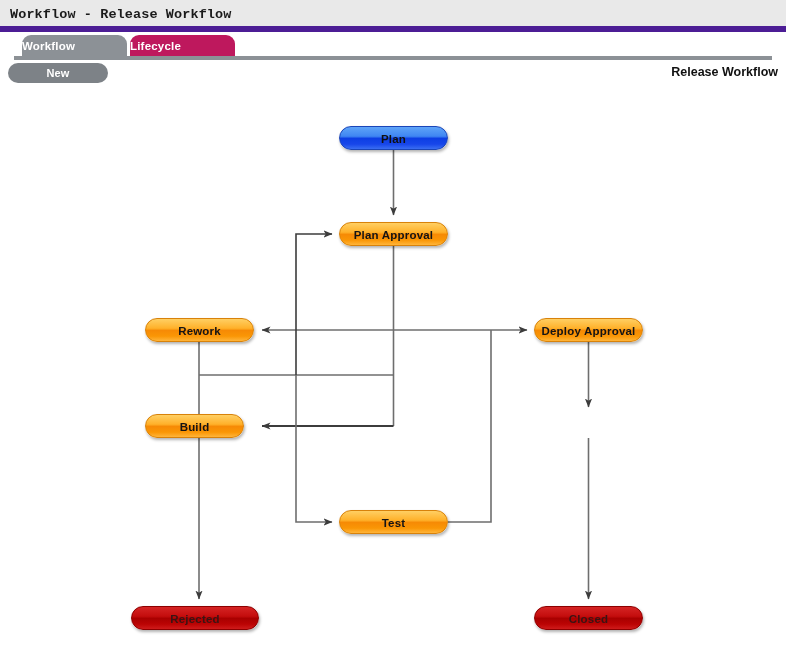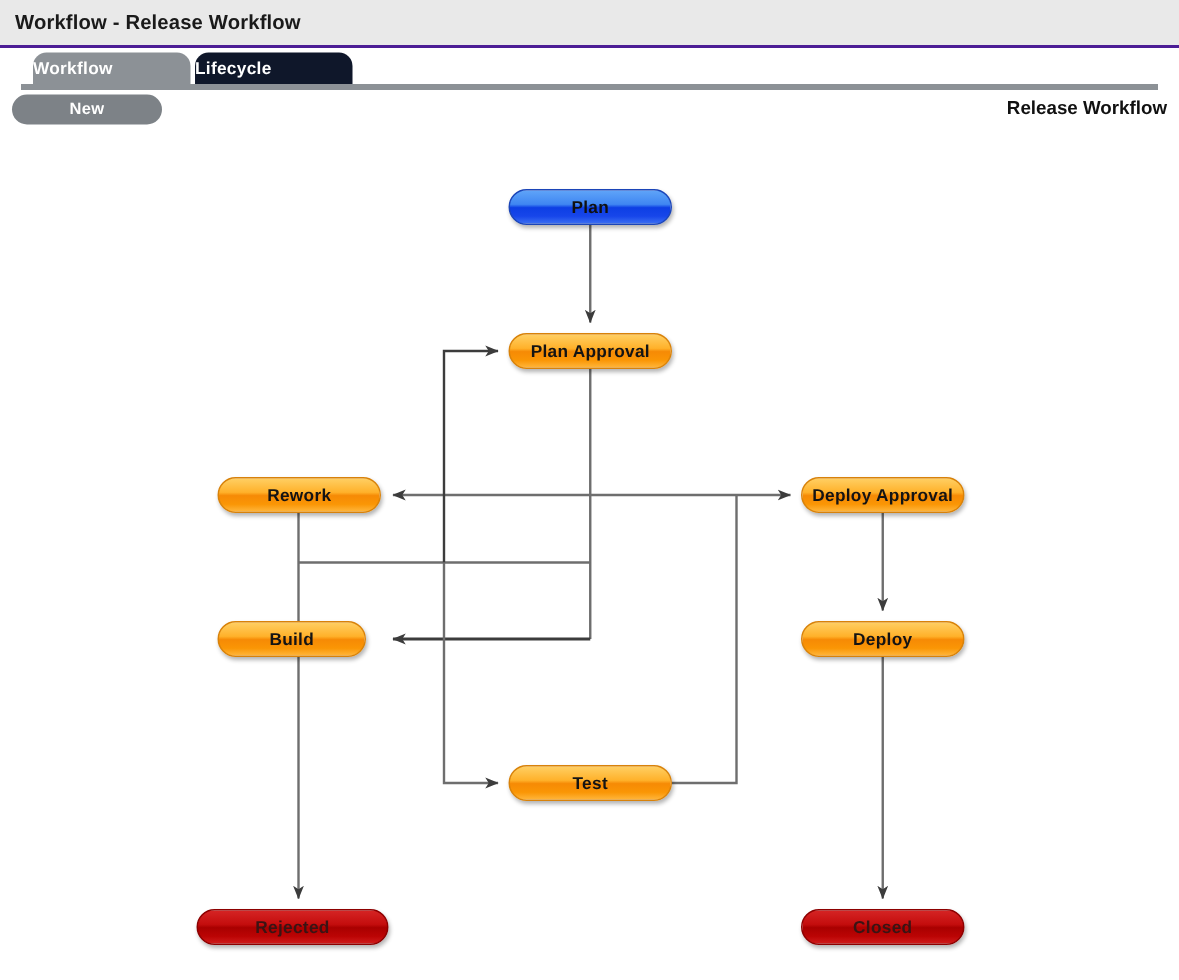--- a/index.html
+++ b/index.html
@@ -16,21 +16,22 @@
     width: 786px; height: 653px;
     background: #ffffff;
   }
 
   
   .titlebar {
     position: absolute;
     left: 0; top: 0;
     width: 786px; height: 32px;
     background: #e9e9e9;
-    border-bottom: 2px solid #4c1d95;
+    border-bottom: 6px solid #4c1d95;
+    font-family: Liberation Mono, monospace;
   }
   .titlebar .title {
     position: absolute;
     left: 10px; top: 7px;
     font-size: 13.5px;
     font-weight: bold;
     color: #1a1a1a;
     letter-spacing: 0.1px;
   }
 
@@ -49,21 +50,21 @@
     color: #ffffff;
     font-size: 11.5px;
     font-weight: bold;
     text-align: left;
     line-height: 23px;
     letter-spacing: 0.2px;
     cursor: pointer;
     user-select: none;
   }
   .tab.active { background: #8c9196; }
-  .tab.inactive { background: #0f172a; }
+  .tab.inactive { background: #be185d; }
 
   #tab-workflow  { left: 22px;  width: 105px; }
   #tab-lifecycle { left: 130px; width: 105px; }
 
   .tabrule {
     position: absolute;
     left: 14px; top: 56px;
     width: 758px; height: 4px;
     background: #8c9196;
   }
@@ -223,19 +224,18 @@
       <g>
         <path d="M588.5,350 L588.5,511" stroke="#6e6e6e" stroke-width="1.6" fill="none" marker-end="url(#ah)"></path>
       </g>
     </svg>
 
     <div class="node blue" style="left:339px; top:38px;  width:109px;">Plan</div>
     <div class="node orange" style="left:339px; top:134px; width:109px;">Plan Approval</div>
     <div class="node orange" style="left:145px; top:230px; width:109px;text-align:center;">Rework</div>
     <div class="node orange" style="left:534px; top:230px; width:109px;">Deploy Approval</div>
     <div class="node orange" style="left:145px; top:326px; width:99px;">Build</div>
-    <div class="node orange" style="left:534px; top:326px; width:109px;">Deploy</div>
     <div class="node orange" style="left:339px; top:422px; width:109px;">Test</div>
     <div class="node red" style="left:131px; top:518px; width:128px;">Rejected</div>
     <div class="node red" style="left:534px; top:518px; width:109px;">Closed</div>
 
   </div>
 </div>
 
 </body></html>

